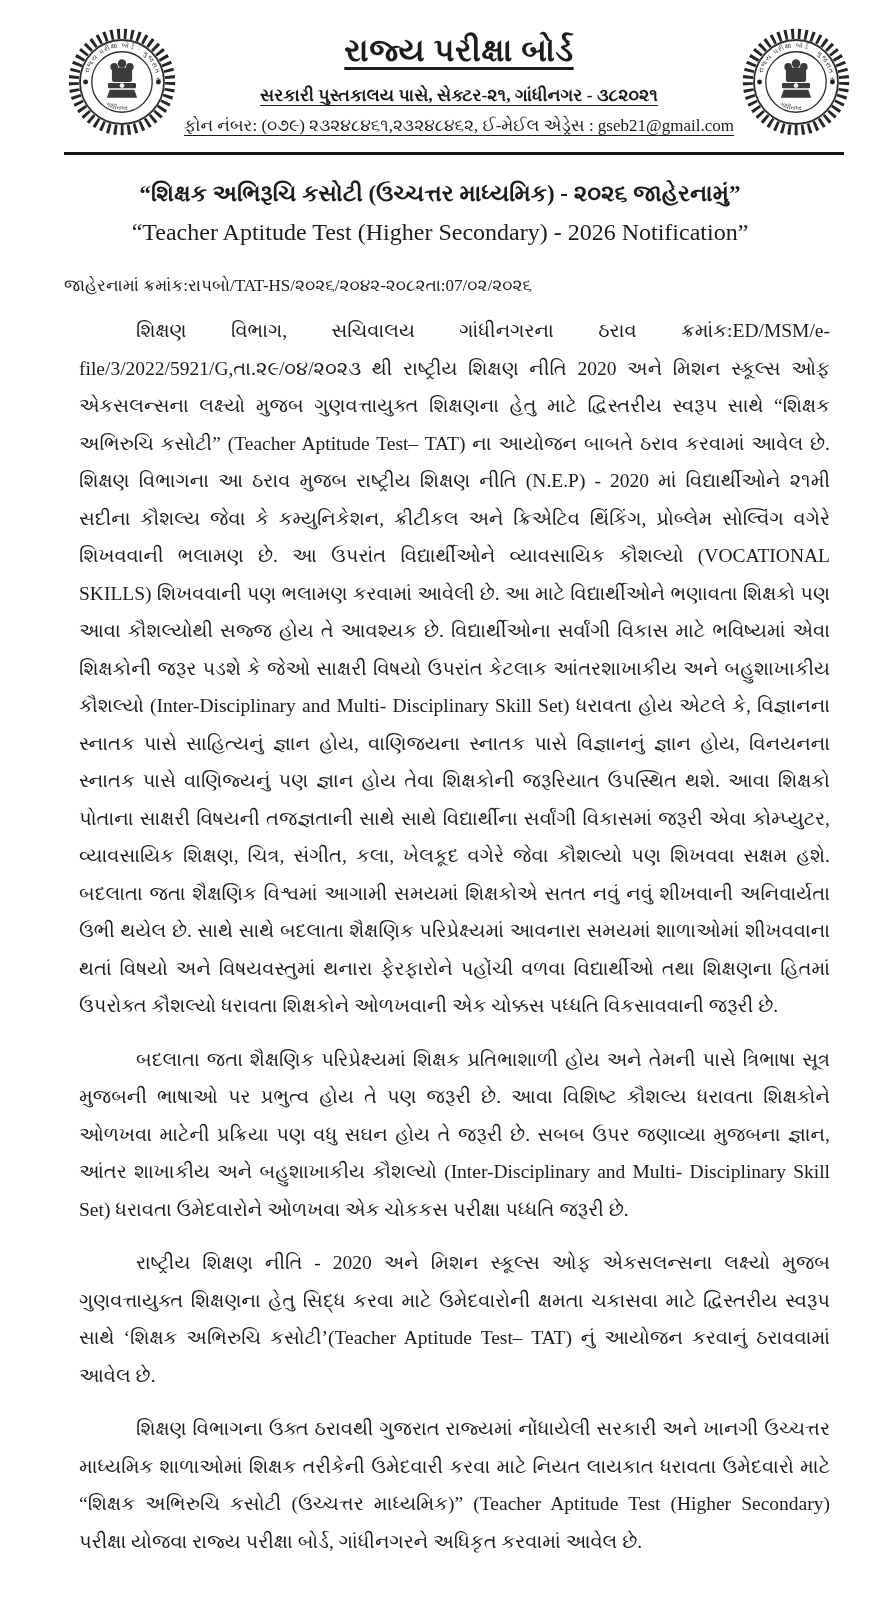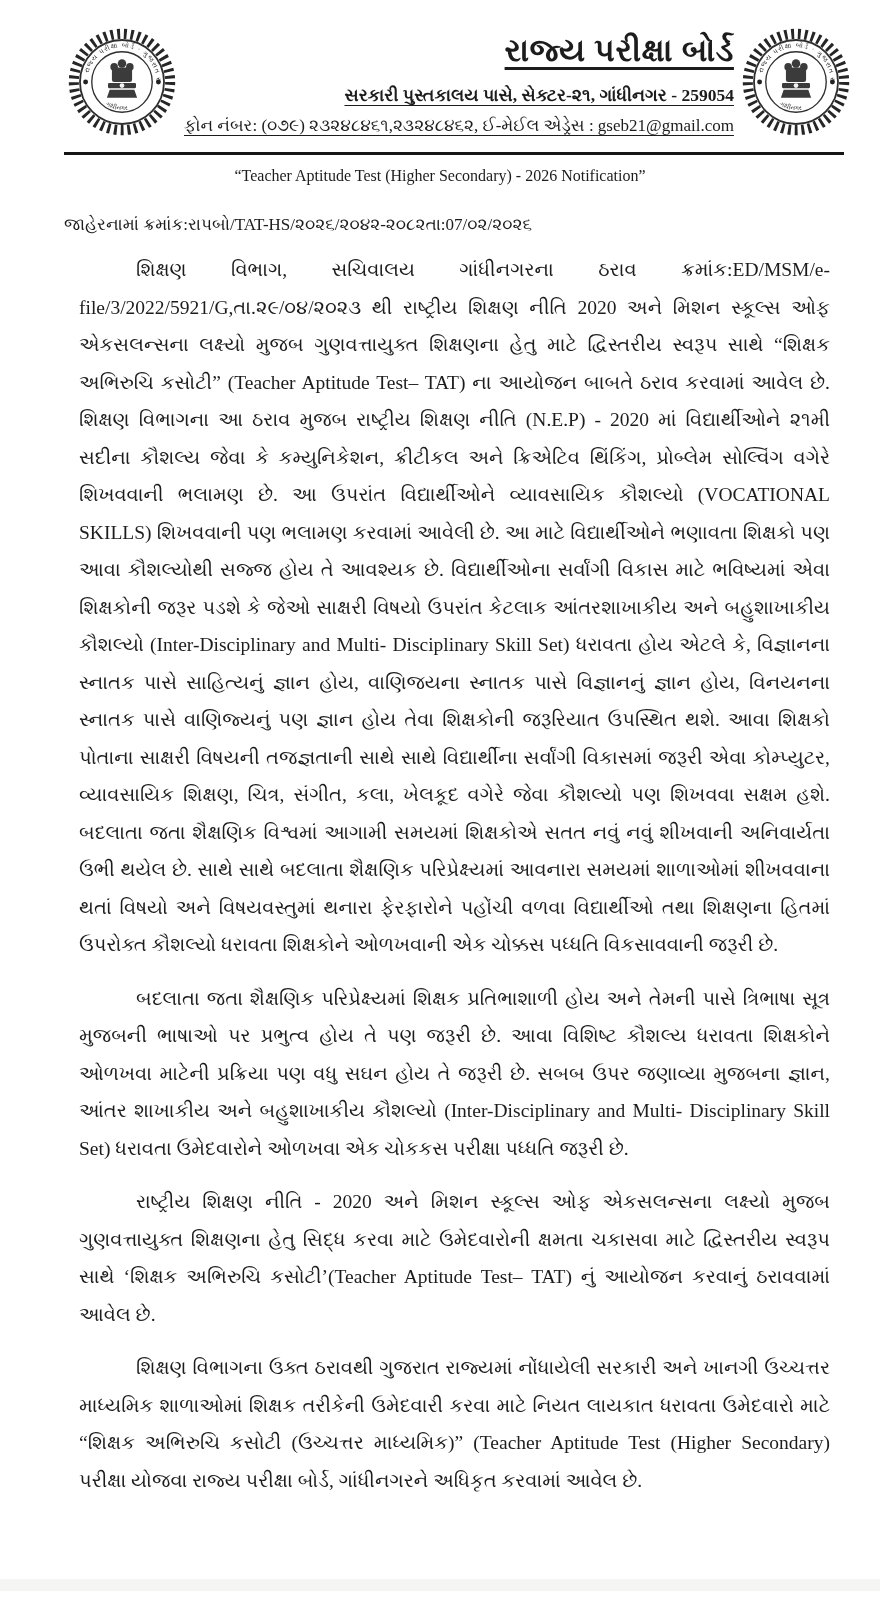--- a/index.html
+++ b/index.html
@@ -18,21 +18,21 @@
   .header{
     display:flex;
     align-items:flex-start;
     padding:26px 58px 0 66px;
     box-sizing:border-box;
   }
   .emblem{width:112px;height:112px;flex:0 0 auto;}
   .emblem svg{width:112px;height:112px;display:block;}
   .head-center{
     flex:1 1 auto;
-    text-align:right;
+    text-align:center;
     padding:6px 6px 0 6px;
   }
   .org-name{
     font-size:32px;
     font-weight:bold;
     text-decoration:underline;
     text-underline-offset:6px;
     letter-spacing:.5px;
   }
   .org-address{
@@ -58,21 +58,21 @@
   
   .doc-title-gu{
     margin-top:26px;
     text-align:center;
     font-size:23px;
     font-weight:bold;
   }
   .doc-title-en{
     margin-top:12px;
     text-align:center;
-    font-size:16px;
+    font-size:24px;
     font-weight:500;
   }
   
   .ref-row{
     display:flex;
     padding:0 124px 0 64px;
     margin-top:30px;
     font-size:17px;
     font-weight:500;
   }
@@ -127,21 +127,21 @@
           <rect x="41" y="37" width="18" height="13" rx="2"></rect>
           <rect x="37.5" y="51" width="25" height="4.5" rx="1"></rect>
           <circle cx="50" cy="53.2" r="2.1" fill="#f2f2f2"></circle>
           <path d="M39 57 L61 57 L63.5 64 L36.5 64 Z"></path>
         </g>
       </svg>
     </div>
 
     <div class="head-center">
       <div class="org-name">રાજ્ય પરીક્ષા બોર્ડ</div>
-      <div class="org-address">સરકારી પુસ્તકાલય પાસે, સેક્ટર-૨૧, ગાંધીનગર - 259054</div>
+      <div class="org-address">સરકારી પુસ્તકાલય પાસે, સેક્ટર-૨૧, ગાંધીનગર - ૩૮૨૦૨૧</div>
       <div class="org-contact">ફોન નંબર: (૦૭૯) ૨૩૨૪૮૪૬૧,૨૩૨૪૮૪૬૨, ઈ-મેઈલ એડ્રેસ : gseb21@gmail.com</div>
     </div>
 
     <div class="emblem">
       <svg viewBox="0 0 100 100" aria-hidden="true">
         <defs>
           <path id="arcTopR" d="M 50,50 m -31,0 a 31,31 0 1 1 62,0"></path>
           <path id="arcBotR" d="M 50,50 m -25,0 a 25,25 0 1 0 50,0"></path>
         </defs>
         <circle cx="50" cy="50" r="43" fill="none" stroke="#262626" stroke-width="9" stroke-dasharray="2.6 3.4"></circle>
@@ -163,20 +163,21 @@
           <rect x="37.5" y="51" width="25" height="4.5" rx="1"></rect>
           <circle cx="50" cy="53.2" r="2.1" fill="#f2f2f2"></circle>
           <path d="M39 57 L61 57 L63.5 64 L36.5 64 Z"></path>
         </g>
       </svg>
     </div>
   </div>
 
   <hr class="top-rule">
 
+  <div class="doc-title-gu">“શિક્ષક અભિરૂચિ કસોટી (ઉચ્ચત્તર માધ્યમિક) - ૨૦૨૬ જાહેરનામું”</div>
   <div class="doc-title-en">“Teacher Aptitude Test (Higher Secondary) - 2026 Notification”</div>
 
   <div class="ref-row">
     <span>જાહેરનામાં ક્રમાંક:રાપબો/TAT-HS/૨૦૨૬/૨૦૪૨-૨૦૮૨</span>
     <span>તા:07/૦૨/૨૦૨૬</span>
   </div>
 
   <div class="body-text">
     <p>શિક્ષણ વિભાગ, સચિવાલય ગાંધીનગરના ઠરાવ ક્રમાંક:ED/MSM/e-file/3/2022/5921/G,તા.૨૯/૦૪/૨૦૨૩ થી રાષ્ટ્રીય શિક્ષણ નીતિ 2020 અને મિશન સ્કૂલ્સ ઓફ એકસલન્સના લક્ષ્યો મુજબ ગુણવત્તાયુક્ત શિક્ષણના હેતુ માટે દ્વિસ્તરીય સ્વરૂપ સાથે “શિક્ષક અભિરુચિ કસોટી” (Teacher Aptitude Test– TAT) ના આયોજન બાબતે ઠરાવ કરવામાં આવેલ છે. શિક્ષણ વિભાગના આ ઠરાવ મુજબ રાષ્ટ્રીય શિક્ષણ નીતિ (N.E.P) - 2020 માં વિદ્યાર્થીઓને ૨૧મી સદીના કૌશલ્ય જેવા કે કમ્યુનિકેશન, ક્રીટીકલ અને ક્રિએટિવ થિંકિંગ, પ્રોબ્લેમ સોલ્વિંગ વગેરે શિખવવાની ભલામણ છે. આ ઉપરાંત વિદ્યાર્થીઓને વ્યાવસાયિક કૌશલ્યો (VOCATIONAL SKILLS) શિખવવાની પણ ભલામણ કરવામાં આવેલી છે. આ માટે વિદ્યાર્થીઓને ભણાવતા શિક્ષકો પણ આવા કૌશલ્યોથી સજ્જ હોય તે આવશ્યક છે. વિદ્યાર્થીઓના સર્વાંગી વિકાસ માટે ભવિષ્યમાં એવા શિક્ષકોની જરૂર પડશે કે જેઓ સાક્ષરી વિષયો ઉપરાંત કેટલાક આંતરશાખાકીય અને બહુશાખાકીય કૌશલ્યો (Inter-Disciplinary and Multi- Disciplinary Skill Set) ધરાવતા હોય એટલે કે, વિજ્ઞાનના સ્નાતક પાસે સાહિત્યનું જ્ઞાન હોય, વાણિજયના સ્નાતક પાસે વિજ્ઞાનનું જ્ઞાન હોય, વિનયનના સ્નાતક પાસે વાણિજ્યનું પણ જ્ઞાન હોય તેવા શિક્ષકોની જરૂરિયાત ઉપસ્થિત થશે. આવા શિક્ષકો પોતાના સાક્ષરી વિષયની તજજ્ઞતાની સાથે સાથે વિદ્યાર્થીના સર્વાંગી વિકાસમાં જરૂરી એવા કોમ્પ્યુટર, વ્યાવસાયિક શિક્ષણ, ચિત્ર, સંગીત, કલા, ખેલકૂદ વગેરે જેવા કૌશલ્યો પણ શિખવવા સક્ષમ હશે. બદલાતા જતા શૈક્ષણિક વિશ્વમાં આગામી સમયમાં શિક્ષકોએ સતત નવું નવું શીખવાની અનિવાર્યતા ઉભી થયેલ છે. સાથે સાથે બદલાતા શૈક્ષણિક પરિપ્રેક્ષ્યમાં આવનારા સમયમાં શાળાઓમાં શીખવવાના થતાં વિષયો અને વિષયવસ્તુમાં થનારા ફેરફારોને પહોંચી વળવા વિદ્યાર્થીઓ તથા શિક્ષણના હિતમાં ઉપરોક્ત કૌશલ્યો ધરાવતા શિક્ષકોને ઓળખવાની એક ચોક્કસ પધ્ધતિ વિકસાવવાની જરૂરી છે.</p>
     <p>બદલાતા જતા શૈક્ષણિક પરિપ્રેક્ષ્યમાં શિક્ષક પ્રતિભાશાળી હોય અને તેમની પાસે ત્રિભાષા સૂત્ર મુજબની ભાષાઓ પર પ્રભુત્વ હોય તે પણ જરૂરી છે. આવા વિશિષ્ટ કૌશલ્ય ધરાવતા શિક્ષકોને ઓળખવા માટેની પ્રક્રિયા પણ વધુ સઘન હોય તે જરૂરી છે. સબબ ઉપર જણાવ્યા મુજબના જ્ઞાન, આંતર શાખાકીય  અને બહુશાખાકીય કૌશલ્યો (Inter-Disciplinary and Multi- Disciplinary Skill Set) ધરાવતા ઉમેદવારોને ઓળખવા એક ચોકકસ પરીક્ષા પધ્ધતિ જરૂરી છે.</p>

